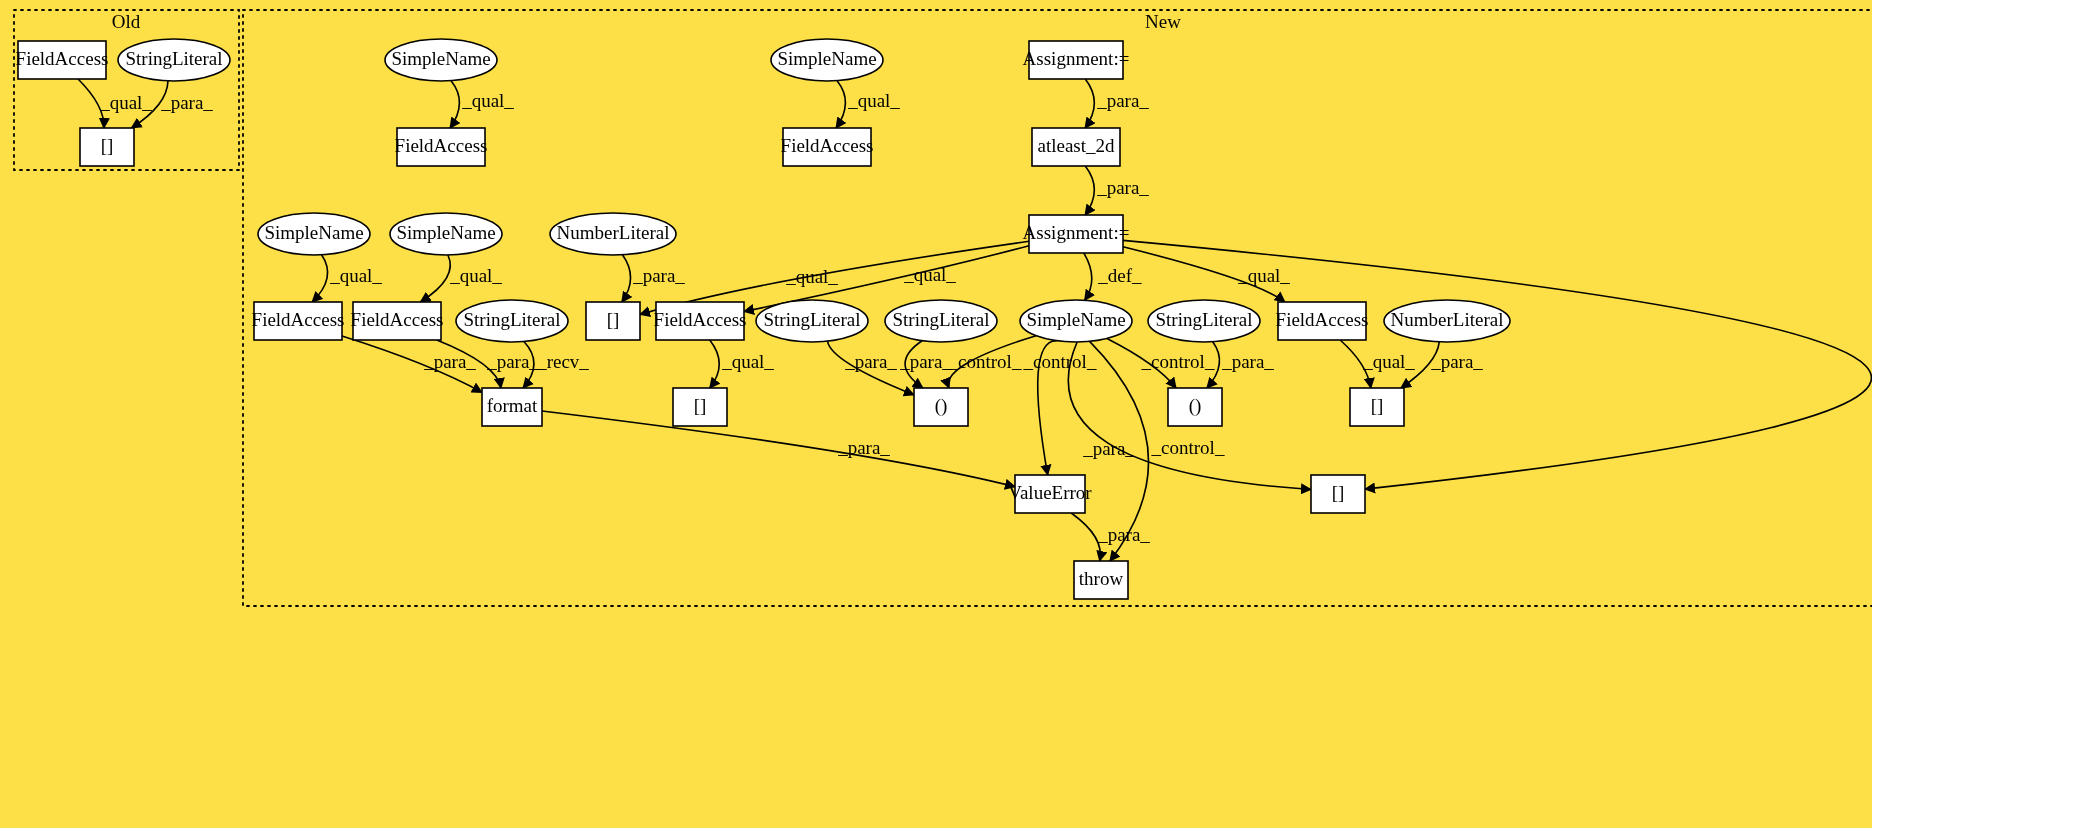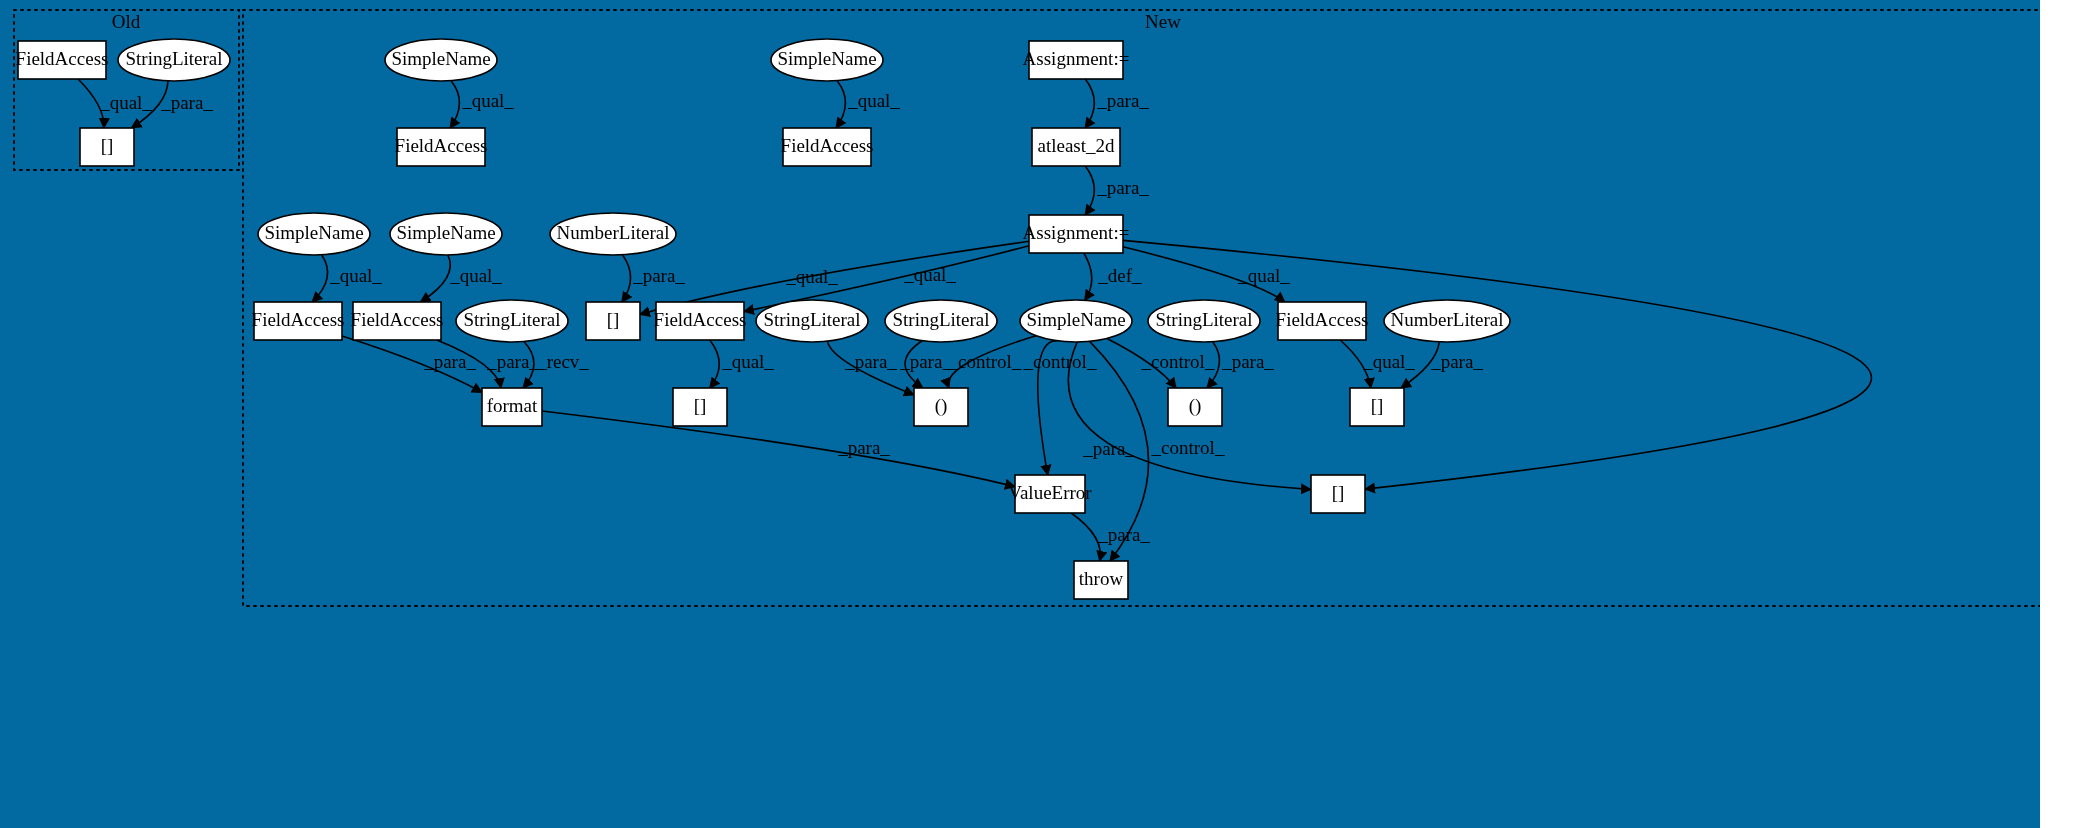--- a/index.html
+++ b/index.html
@@ -1,17 +1,17 @@
 <!DOCTYPE html>
 <html><head>
 <meta charset="utf-8">
 <style>
   html,body{margin:0;padding:0;background:#ffffff;}
   body{width:2097px;height:828px;font-family:"Liberation Serif","DejaVu Serif",serif;}
-  #stage{position:relative;width:2040px;height:828px;overflow:hidden;background:#0369a1;text-decoration:underline;}
+  #stage{position:relative;width:1872px;height:828px;overflow:hidden;background:#fde047;text-decoration:underline;}
   svg#graph{position:absolute;left:0;top:0;width:2097px;height:828px;}
   .node-label{font-family:"Liberation Serif","DejaVu Serif",serif;font-size:19px;fill:#000;text-anchor:middle;dominant-baseline:middle;}
   .edge-label{font-family:"Liberation Serif","DejaVu Serif",serif;font-size:19px;fill:#000;text-anchor:middle;dominant-baseline:middle;}
   .cluster-label{font-family:"Liberation Serif","DejaVu Serif",serif;font-size:19px;fill:#000;text-anchor:middle;dominant-baseline:middle;}
   .shape{fill:#ffffff;stroke:#000000;stroke-width:1.6;}
   .edge{fill:none;stroke:#000000;stroke-width:1.6;}
   .cluster{fill:none;stroke:#000000;stroke-width:1.8;stroke-dasharray:2 5;stroke-linecap:round;}
 </style>
 </head>
 <body>

